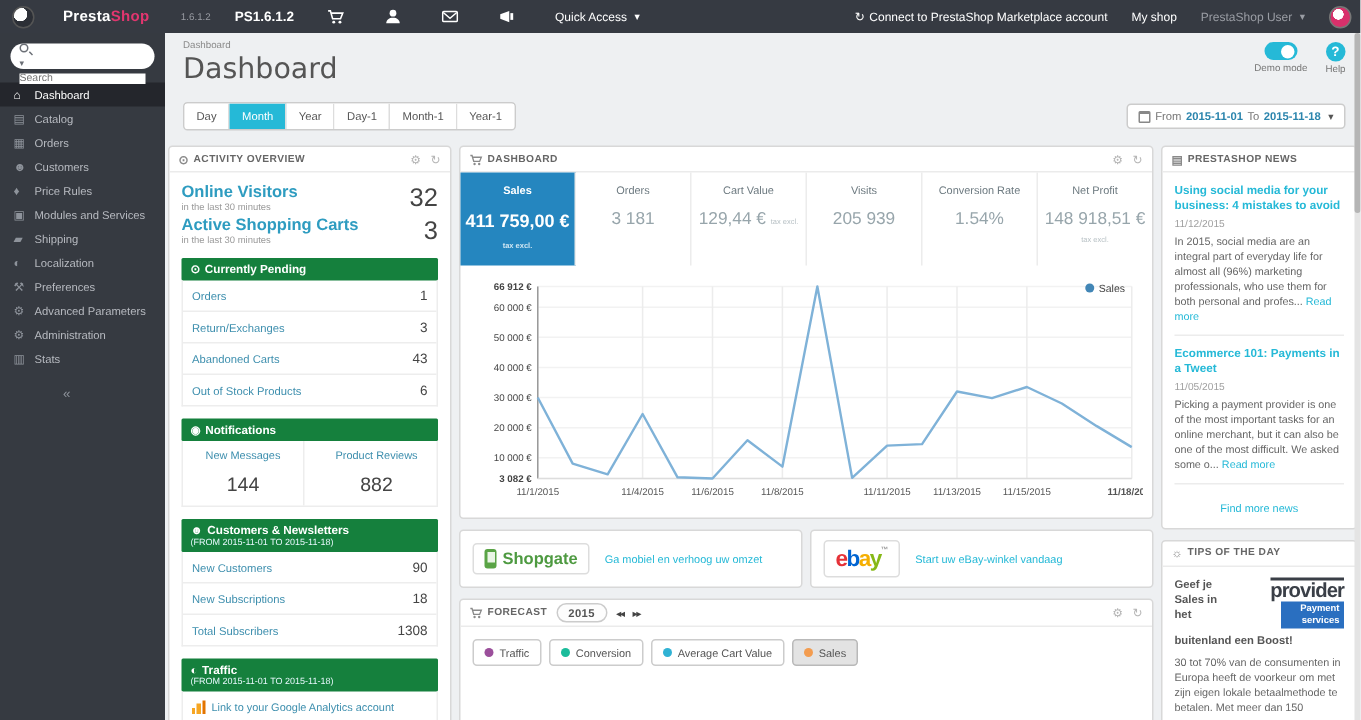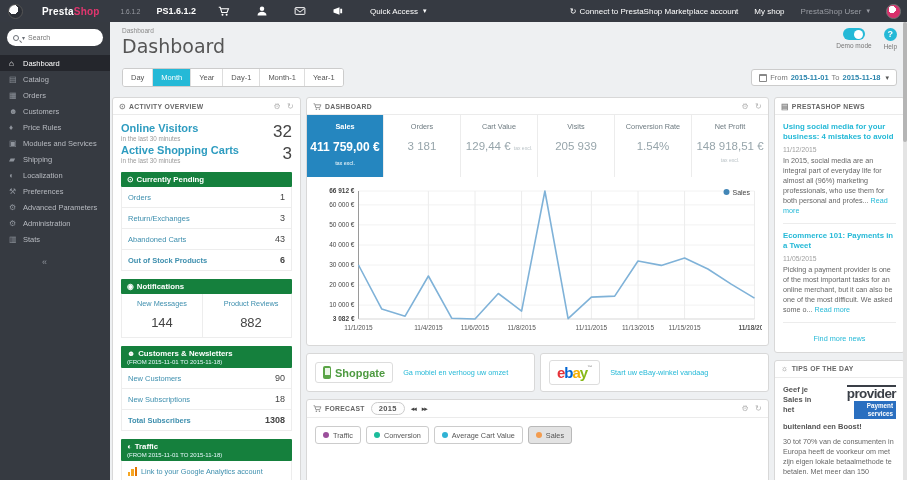--- a/index.html
+++ b/index.html
@@ -18,21 +18,21 @@
   .top-icons svg { width:12px; height:12px; display:block; }
   .top-link { font-size:8px; color:#fff; display:flex; align-items:flex-start; gap:3px; cursor:pointer; }
   .quick-access { margin-left:26px; }
   .topbar-right { margin-left:auto; display:flex; align-items:center; gap:16px; padding-right:6px; }
   .muted-link { color:#9a9da4; }
   .avatar { width:15px; height:15px; border-radius:50%; background:radial-gradient(circle at 40% 35%, #fff 0 30%, #d8306b 32%); border:1px solid #777; }
   .caret { font-size:7px; margin-left:2px; }
 
   
   .sidebar { position:absolute; top:22px; left:0; width:110px; bottom:0; background:#363a41; z-index:20; }
-  .search-box { margin:7px 7px 9px 7px; height:17px; background:#fff; border-radius:9px; display:flex; align-items:center; padding:0 6px; gap:3px; }
+  .search-box { margin:7px 7px 9px 7px; height:17px; background:#fff; border-radius:9px; display:flex; padding:0 6px; gap:3px;flex-direction:column; }
   .mag { width:6px; height:6px; border:1.3px solid #6b6f76; border-radius:50%; position:relative; flex:none; }
   .mag::after { content:""; position:absolute; width:3px; height:1.3px; background:#6b6f76; transform:rotate(45deg); left:4.5px; top:5px; }
   .search-caret { font-size:6px; color:#6b6f76; }
   .search-box input { border:none; outline:none; width:100%; font-size:7px; color:#444; font-family:"Liberation Sans",sans-serif; }
   .nav-item { display:flex; align-items:center; height:16px; padding-left:9px; font-size:7.5px; color:#b7bac0; cursor:pointer; }
   .nav-item .i { width:14px; color:#8e939b; font-size:8px; flex:none; }
   .nav-item.active { background:#24262c; color:#fff; }
   .nav-item.active .i { color:#fff; }
   .collapse-btn { margin-top:10px; padding-left:42px; color:#8e939b; font-size:9px; cursor:pointer; }
 
@@ -73,21 +73,21 @@
   .ao-body { padding:7px 8px; }
   .metric { display:flex; align-items:flex-start; justify-content:space-between; margin-bottom:2px; }
   .metric-label { color:#2e9cc0; font-size:11px; font-weight:bold; }
   .metric-sub { font-size:6.3px; color:#9a9a9a; margin-top:1px; }
   .metric-value { font-size:17px; color:#444; }
   .sec-head { background:#15803d; color:#fff; font-size:7.8px; font-weight:bold; padding:3px 6px; margin-top:8px; border-radius:1px; }
   .sec-head .si { margin-right:3px; }
   .sec-sub { font-size:6px; font-weight:normal; display:block; margin-top:1px; color:#e8f8fd; }
   .rows { border:1px solid #ededed; border-top:none; }
   .srow { display:flex; justify-content:space-between; align-items:center; padding:5px 6px; font-size:7.5px; border-bottom:1px solid #ededed; cursor:pointer; }
-  .srow:last-child { border-bottom:none;font-weight:bold; }
+  .srow:last-child { border-bottom:none; }
   .srow .lbl { color:#3e8fae; }
   .srow .val { color:#444; font-size:9px; }
   .notif-cells { display:flex; border:1px solid #ededed; border-top:none; }
   .ncell { flex:1; text-align:center; padding:5px 2px 7px; cursor:pointer; }
   .ncell + .ncell { border-left:1px solid #ededed;padding-left:10px; }
   .ncell .lbl { color:#3e8fae; font-size:7.3px; }
   .ncell .val { color:#444; font-size:13px; margin-top:7px; }
   .ga-row { display:flex; align-items:center; gap:4px; padding:6px; border:1px solid #ededed; border-top:none; font-size:7.3px; color:#3e8fae; cursor:pointer; }
   .ga-icon { width:9px; height:9px; flex:none; display:flex; align-items:flex-end; gap:1px; }
   .ga-icon b { width:2.3px; background:#f6a623; display:block; }

